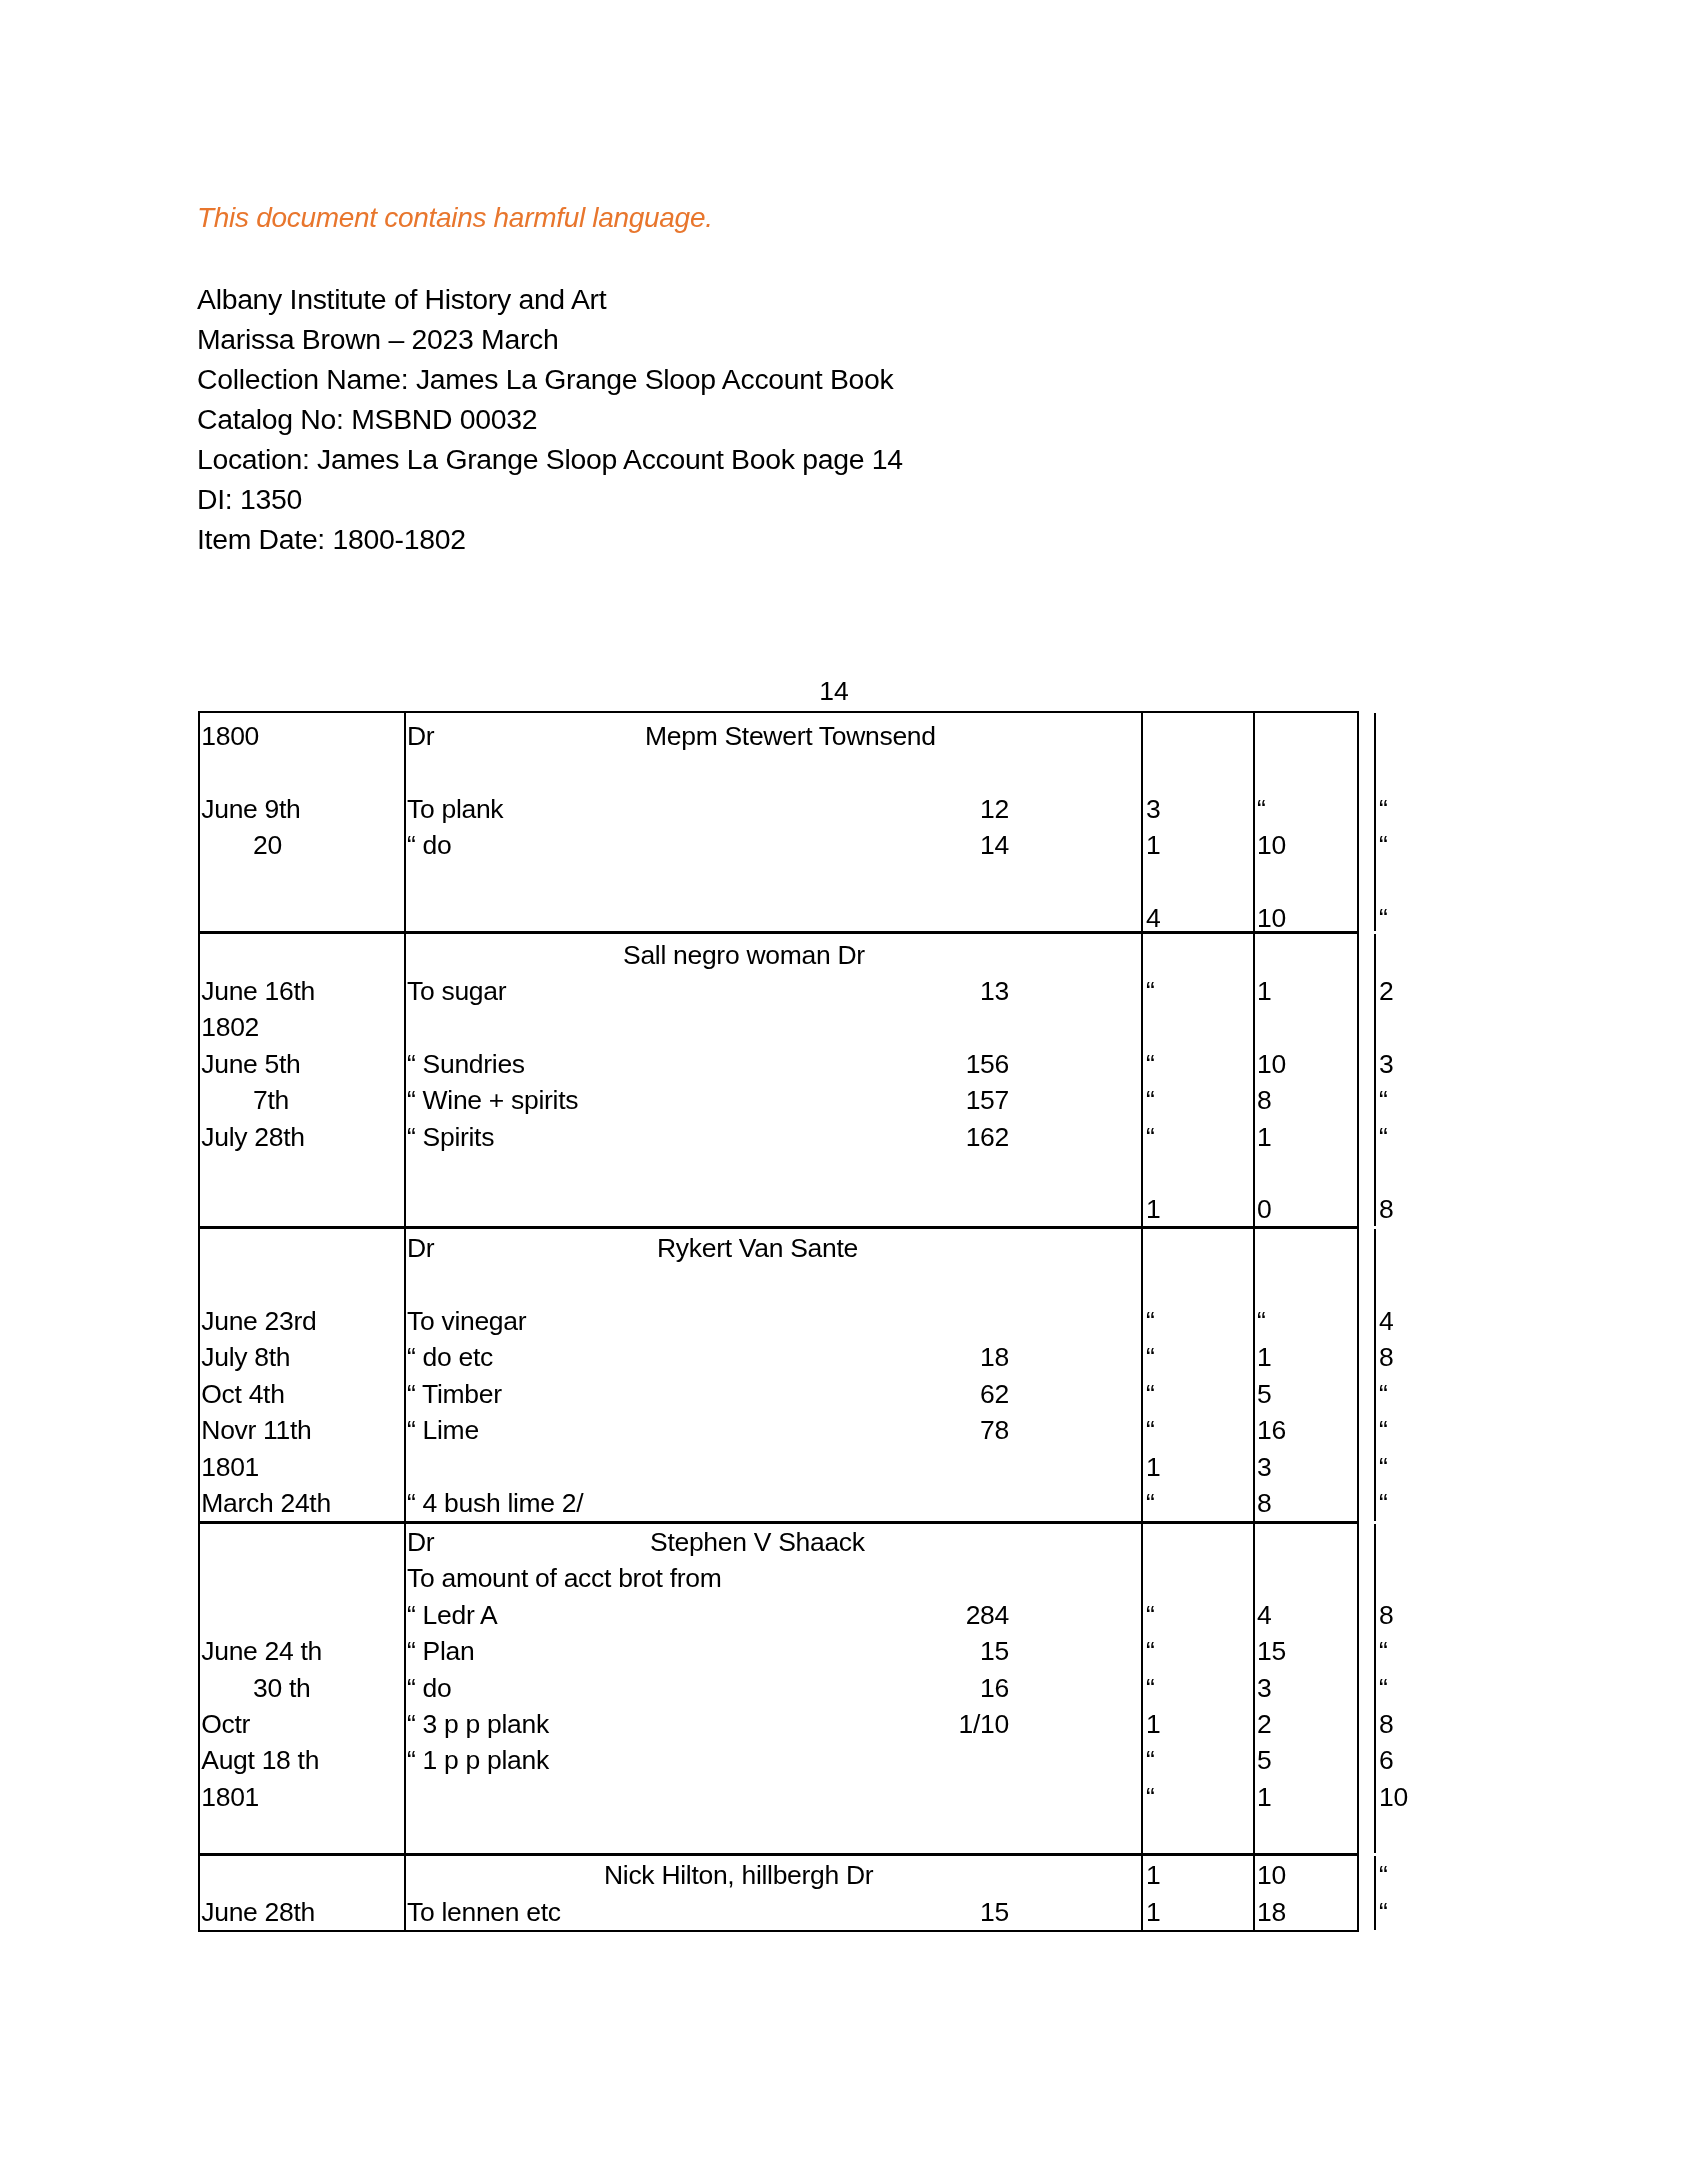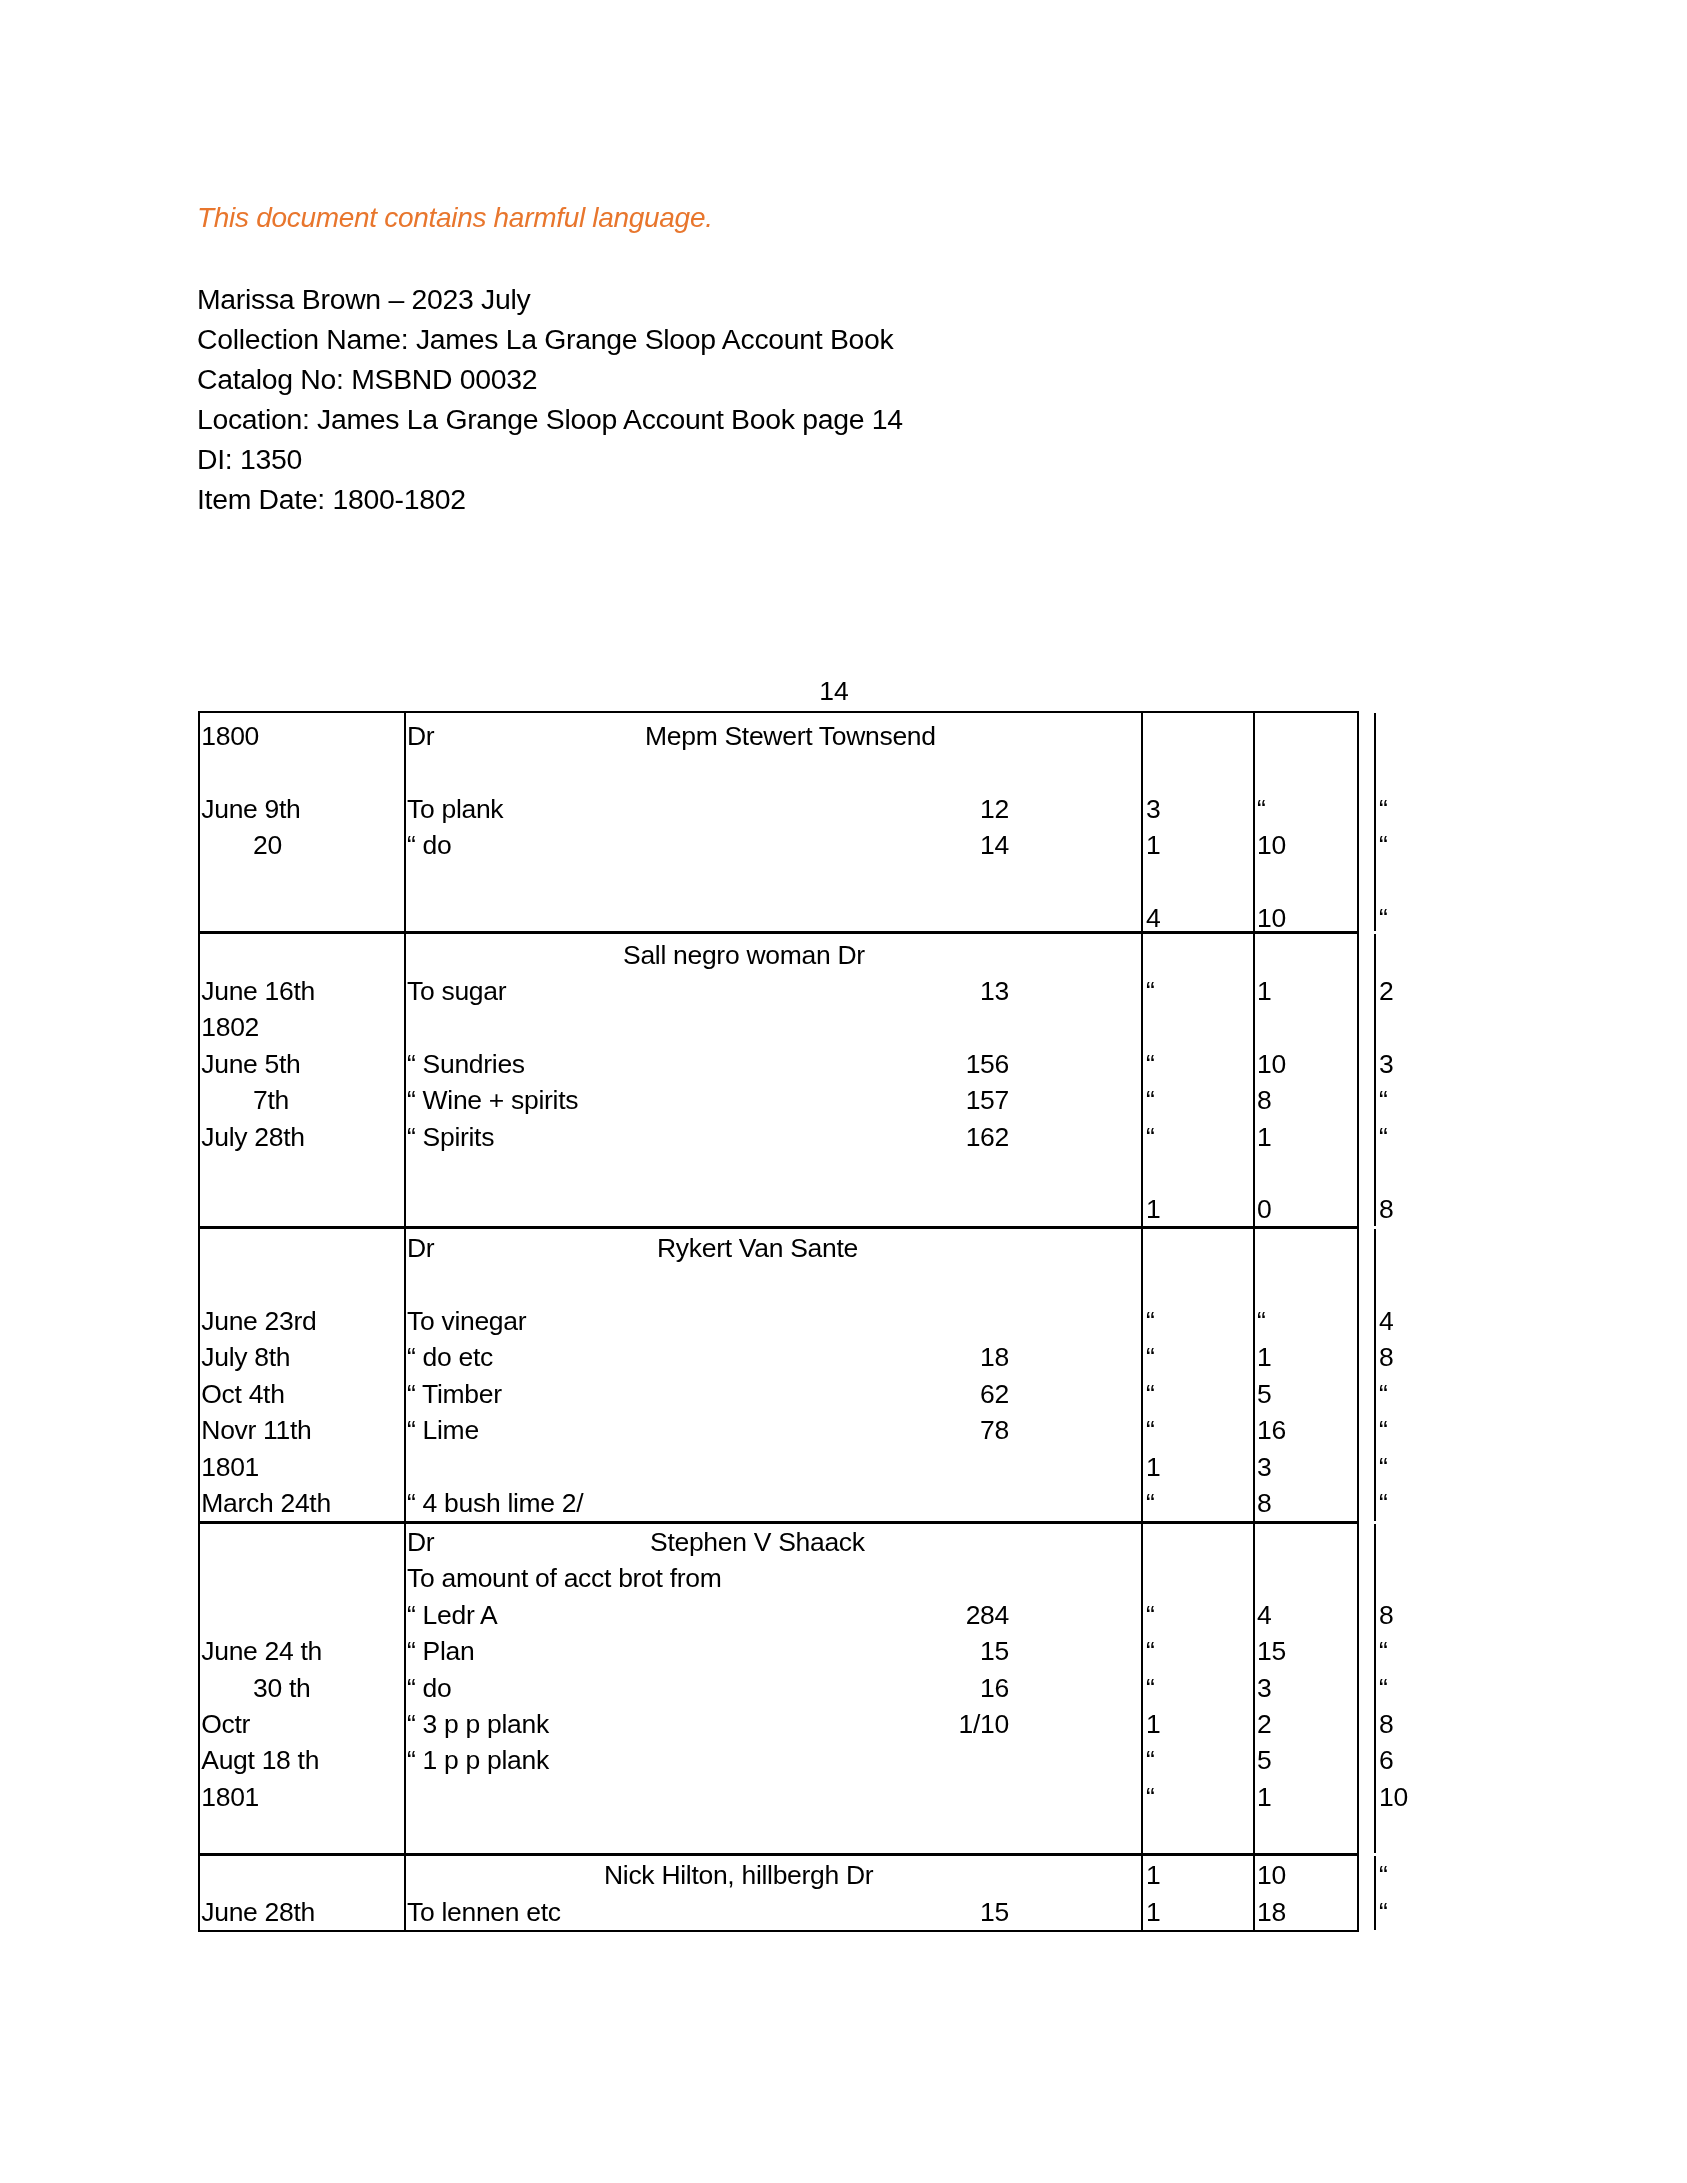--- a/index.html
+++ b/index.html
@@ -37,21 +37,22 @@
   .c-pounds { position: absolute; left: 946px; }
   .c-shill { position: absolute; left: 1057px; }
   .c-pence { position: absolute; left: 1179px; }
 </style>
 </head>
 <body>
 
 <div class="header-block">
   <div class="warning">This document contains harmful language.</div>
   <div class="spacer"></div>
-  <div class="cite-line">Marissa Brown – 2023 July</div>
+  <div class="cite-line">Albany Institute of History and Art</div>
+  <div class="cite-line">Marissa Brown – 2023 March</div>
   <div class="cite-line">Collection Name: James La Grange Sloop Account Book</div>
   <div class="cite-line">Catalog No: MSBND 00032</div>
   <div class="cite-line">Location: James La Grange Sloop Account Book page 14</div>
   <div class="cite-line">DI: 1350</div>
   <div class="cite-line">Item Date: 1800-1802</div>
 </div>
 
 <div class="page-num">14</div>
 
 <div class="ledger">

